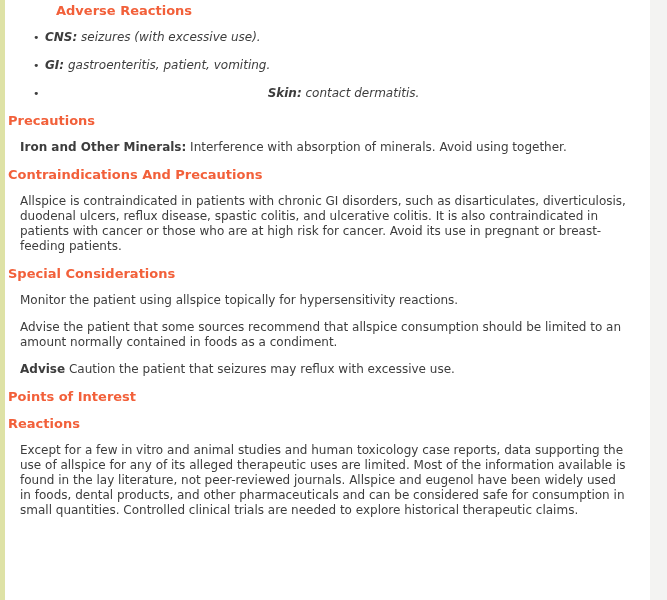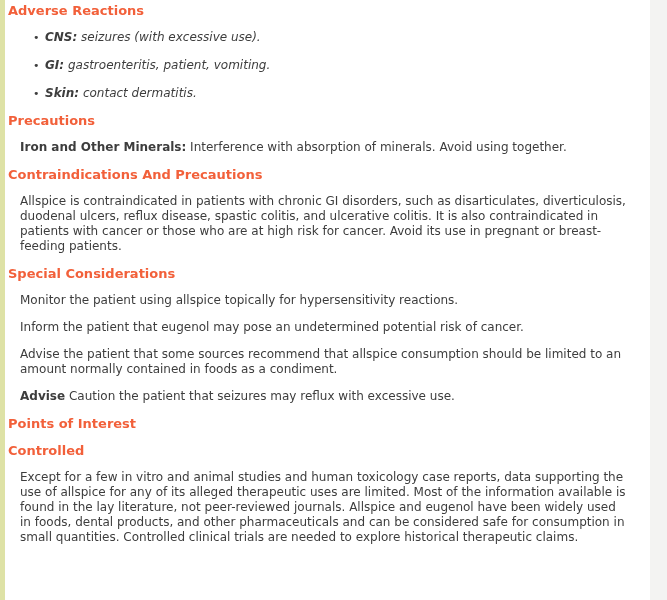--- a/index.html
+++ b/index.html
@@ -37,35 +37,35 @@
     padding: 3px 8px 0 3px;
   }
   section { margin: 0; }
   .heading {
     font-size: 13px;
     font-weight: bold;
     color: var(--heading-color, #f2603a);
     margin: 12px 0;
     line-height: 15px;
   }
-  section:first-child .heading { margin-top: 0; }
+  section:first-child .heading { margin-top: 0; margin-left: 48px; }
   p {
     margin: 12px 12px;
   }
   ul {
     margin: 12px 0;
     padding: 0 0 0 37px;
     list-style: none;
     font-style: italic;
   }
   li {
     position: relative;
     margin-bottom: 13px;
   }
-  li:last-child { margin-bottom: 4px; }
+  li:last-child { margin-bottom: 4px; text-align: center; }
   li::before {
     content: "\2022";
     position: absolute;
     left: -12px;
     top: 0;
     color: var(--text-color, #3d3d3d);
     font-size: 11px;
   }
   strong { font-weight: bold; }
 </style>
@@ -87,24 +87,23 @@
       <h2 class="heading">Precautions</h2>
       <p><strong>Iron and Other Minerals:</strong><span> Interference with absorption of minerals. Avoid using together.</span></p>
     </section>
     <section>
       <h2 class="heading">Contraindications And Precautions</h2>
       <p><span>Allspice is contraindicated in patients with chronic GI disorders, such as disarticulates, diverticulosis, duodenal ulcers, reflux disease, spastic colitis, and ulcerative colitis. It is also contraindicated in patients with cancer or those who are at high risk for cancer. Avoid its use in pregnant or breast-feeding patients.</span></p>
     </section>
     <section>
       <h2 class="heading">Special Considerations</h2>
       <p><span>Monitor the patient using allspice topically for hypersensitivity reactions.</span></p>
-      <p><span>Inform the patient that eugenol may pose an undetermined potential risk of cancer.</span></p>
       <p><span>Advise the patient that some sources recommend that allspice consumption should be limited to an amount normally contained in foods as a condiment.</span></p>
       <p><strong>Advise</strong><span> Caution the patient that seizures may reflux with excessive use.</span></p>
     </section>
     <section>
       <h2 class="heading">Points of Interest</h2>
     </section>
     <section>
-      <h2 class="heading">Controlled</h2>
+      <h2 class="heading">Reactions</h2>
       <p><span>Except for a few in vitro and animal studies and human toxicology case reports, data supporting the use of allspice for any of its alleged therapeutic uses are limited. Most of the information available is found in the lay literature, not peer-reviewed journals. Allspice and eugenol have been widely used in foods, dental products, and other pharmaceuticals and can be considered safe for consumption in small quantities. Controlled clinical trials are needed to explore historical therapeutic claims.</span></p>
     </section>
   </div>
 
 </body></html>

